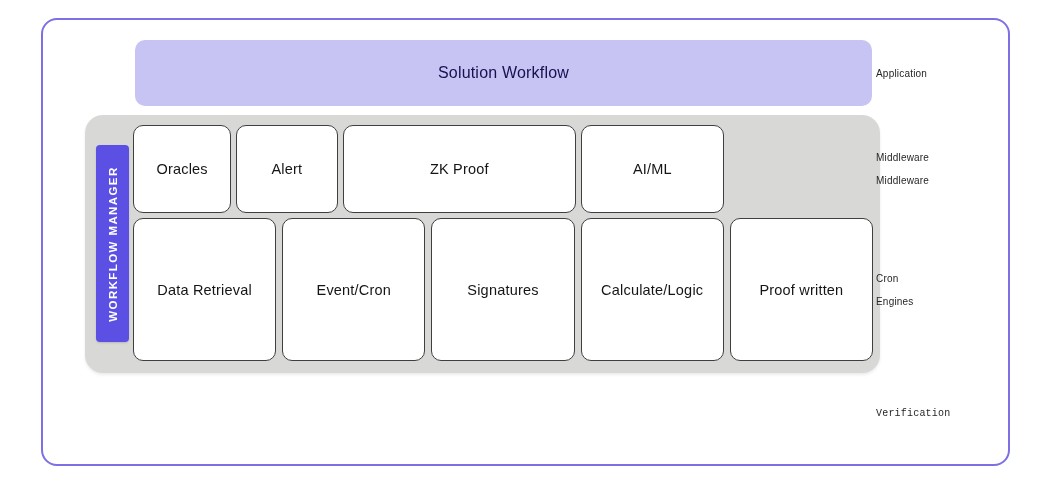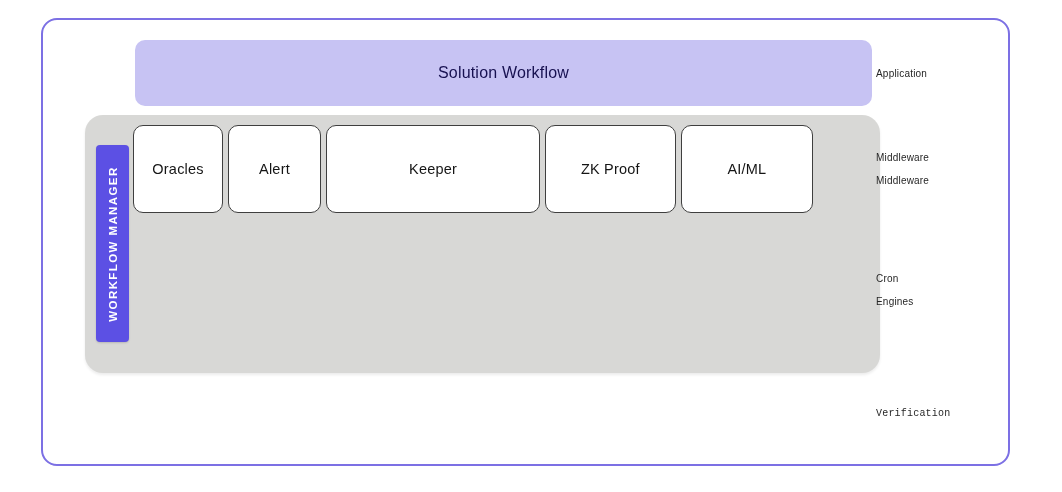--- a/index.html
+++ b/index.html
@@ -69,21 +69,21 @@
     transform: rotate(-90deg);
     white-space: nowrap;
     color: #ffffff;
     font-size: 11.5px;
     font-weight: 700;
     letter-spacing: 1.4px;
   }
   .row {
     position: absolute;
     left: 48px;
-    width: 680px;
+    width: 740px;
     display: grid;
     gap: 5px;
   }
   .row.row1 {
     top: 10px;
     height: 88px;
     grid-template-columns: 98fr 101fr 233fr 142fr 144fr;
   }
   .row.row2 {
     top: 103px;
@@ -134,25 +134,31 @@
   </div>
 
   <div class="gray-container">
     <div class="vbar">
       <span>WORKFLOW MANAGER</span>
     </div>
 
     <div class="row row1">
       <div class="node">Oracles</div>
       <div class="node">Alert</div>
-      <div class="node">Keeper</div>
       <div class="node">ZK Proof</div>
       <div class="node">AI/ML</div>
     </div>
 
+    <div class="row row2">
+      <div class="node">Data Retrieval</div>
+      <div class="node">Event/Cron</div>
+      <div class="node">Signatures</div>
+      <div class="node">Calculate/Logic</div>
+      <div class="node">Proof written</div>
+    </div>
   </div>
 
 
   <div class="side-label application">
     <span>Application</span>
   </div>
 
   <div class="side-label middleware">
     <span>Middleware</span>
     <span>Middleware</span>

